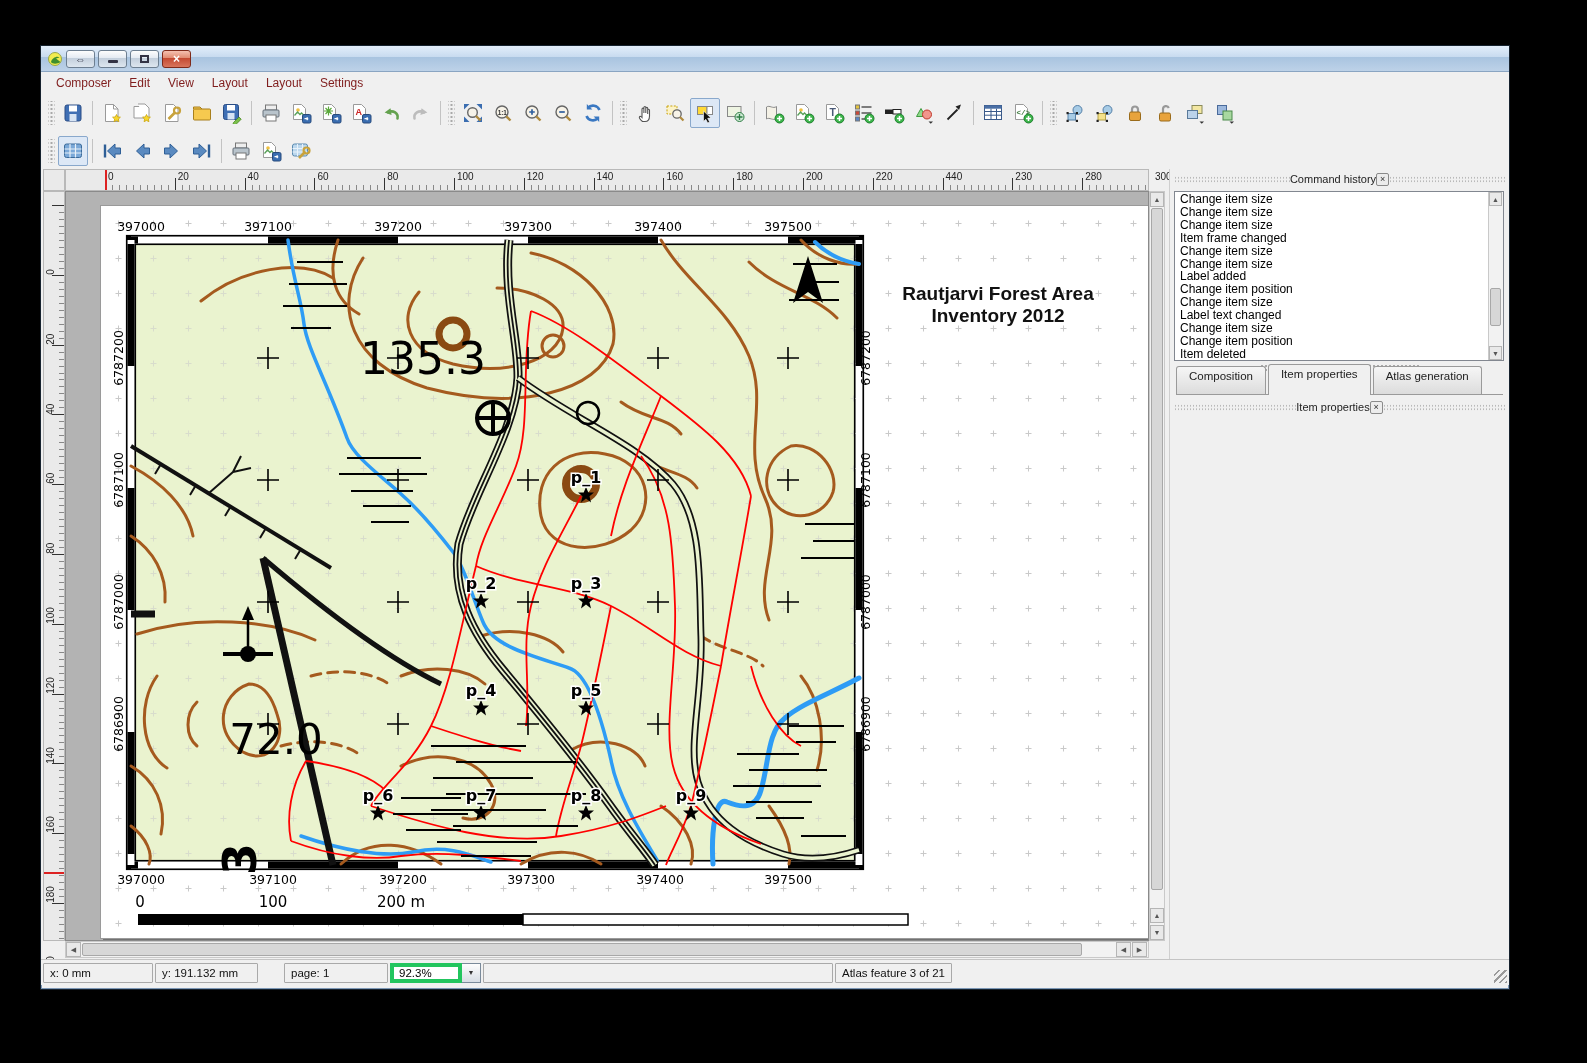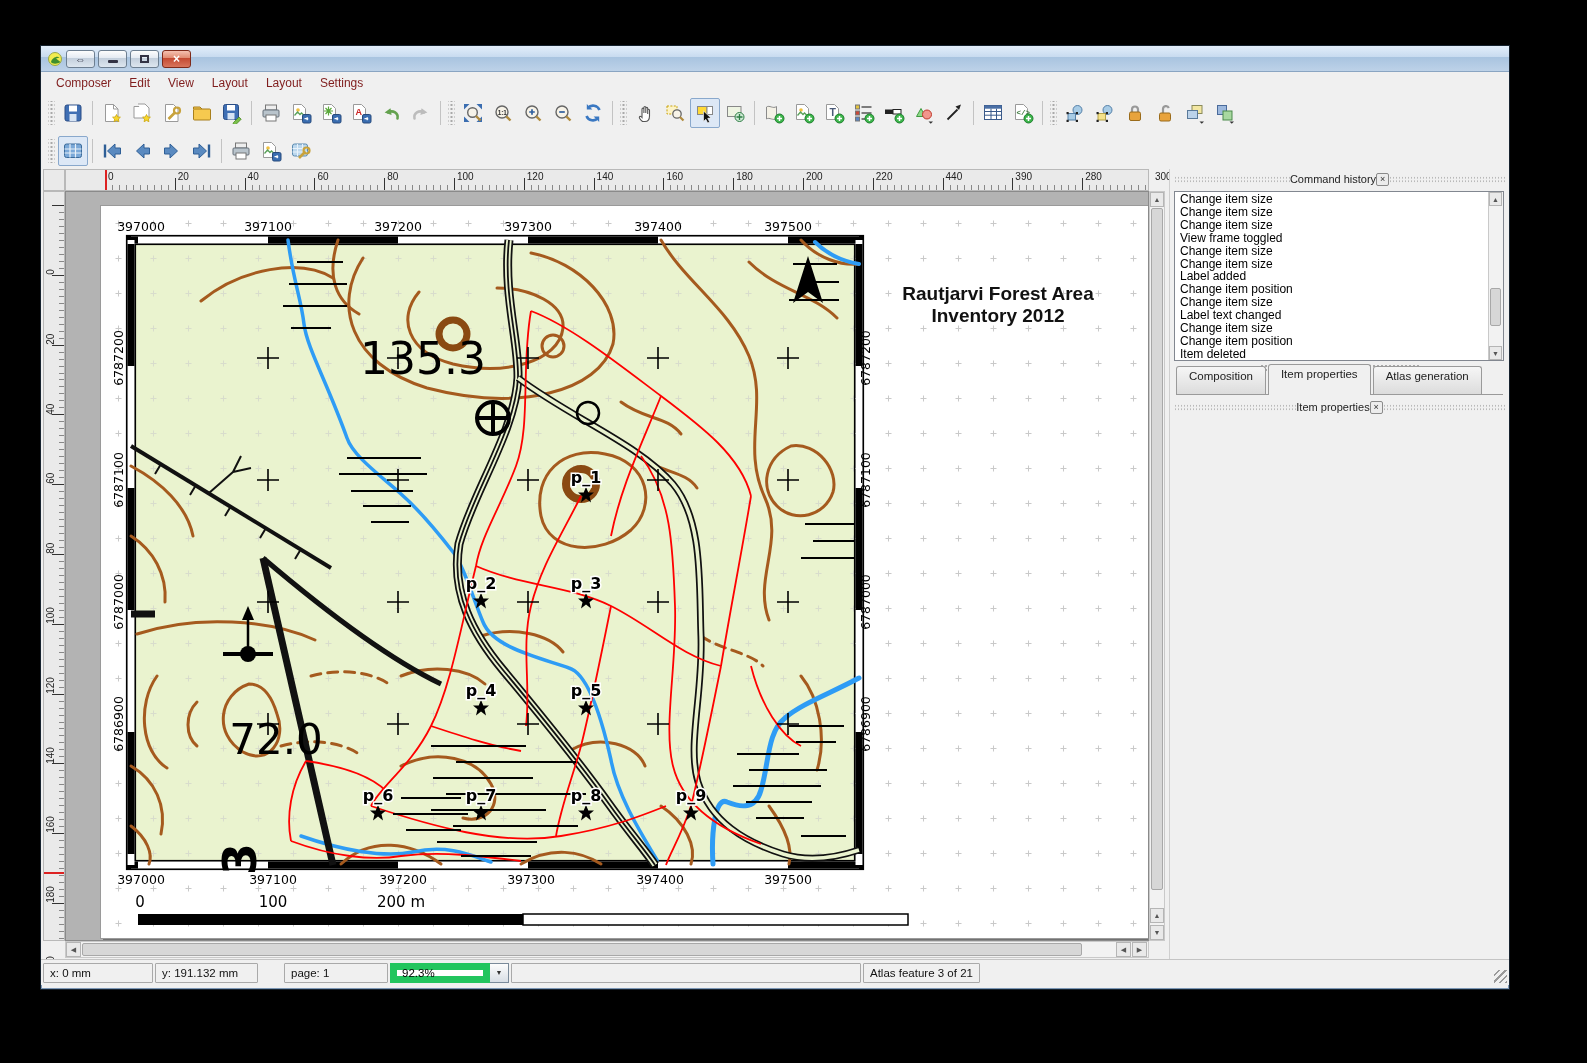--- a/index.html
+++ b/index.html
@@ -90,21 +90,21 @@
   .tab{font-size:11.5px;color:#222;padding:3px 12px 9px 12px;background:linear-gradient(#f6f6f6,#dcdcdc);
     border:1px solid #9a9a9a;border-bottom:none;border-radius:3px 3px 0 0;height:15px;}
   .tab.active{background:#f0f0f0;height:18px;position:relative;top:1px;}
   .ippanel{position:absolute;left:0;top:228px;right:0;}
   
   .statusbar{position:absolute;left:0;top:913px;right:0;height:26px;background:#f0f0f0;border-top:1px solid #c4c4c4;
     display:flex;align-items:center;padding:0 2px;box-sizing:border-box;}
   .sfield{height:20px;border:1px solid #a9a9a9;border-radius:1px;background:#f0f0f0;font-size:11.5px;color:#111;
     display:flex;align-items:center;padding:0 6px;box-sizing:border-box;margin-right:2px;white-space:nowrap;}
   .zcombo{display:flex;align-items:stretch;height:20px;margin-right:2px;}
-  .zcombo .zval{width:100px;background:#fff;border:7px solid #22c55e;font-size:11.5px;display:flex;align-items:center;padding:0 5px;box-sizing:border-box;}
+  .zcombo .zval{width:72px;background:#fff;border:4px solid #22c55e;font-size:11.5px;display:flex;align-items:center;padding:0 5px;box-sizing:border-box;}
   .zcombo .zbtn{width:18px;border:1px solid #7a8a9a;border-left:none;background:linear-gradient(#fdfdfd,#d8dee5);
     display:flex;align-items:center;justify-content:center;font-size:7px;color:#333;}
   .grip2{position:absolute;right:2px;bottom:2px;width:13px;height:13px;
     background-image:repeating-linear-gradient(135deg,transparent 0 3px,#9a9a9a 3px 4.6px);}
 </style>
 </head>
 <body>
 
 <div class="stage">
 <div class="win">
@@ -485,21 +485,21 @@
             <span>60</span>
             <span>80</span>
             <span>100</span>
             <span>120</span>
             <span>140</span>
             <span>160</span>
             <span>180</span>
             <span>200</span>
             <span>220</span>
             <span>440</span>
-            <span>390</span>
+            <span>230</span>
             <span>280</span>
             <span>300</span>
           </div>
       <div class="marker"></div>
     </div>
 
     <div class="ruler-v">
       <div class="labels">
             <span>0</span>
             <span>20</span>
@@ -756,21 +756,21 @@
       <div class="dothead">
         <span class="t">Command history</span>
         <button class="xbtn">×</button>
       </div>
       <div class="cmdlist">
         <div class="rows">
 
         <div>Change item size</div>
               <div>Change item size</div>
               <div>Change item size</div>
-              <div>View frame toggled</div>
+              <div>Item frame changed</div>
               <div>Change item size</div>
               <div>Change item size</div>
               <div>Label added</div>
               <div>Change item position</div>
               <div>Change item size</div>
               <div>Label text changed</div>
               <div>Change item size</div>
               <div>Change item position</div>
               <div>Item deleted</div>
               <div>Item deleted</div>

